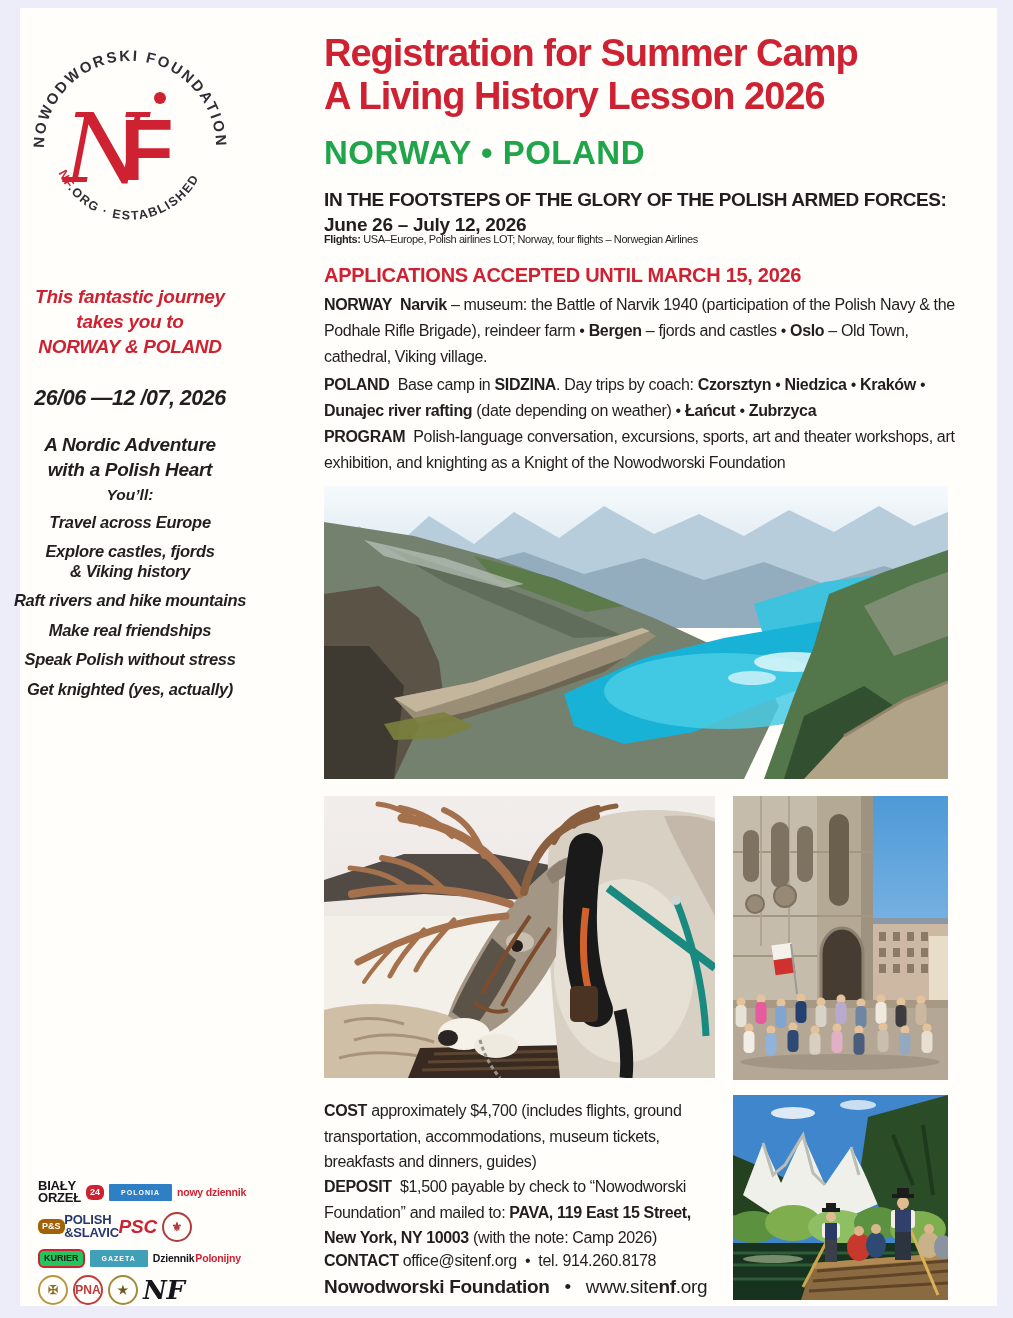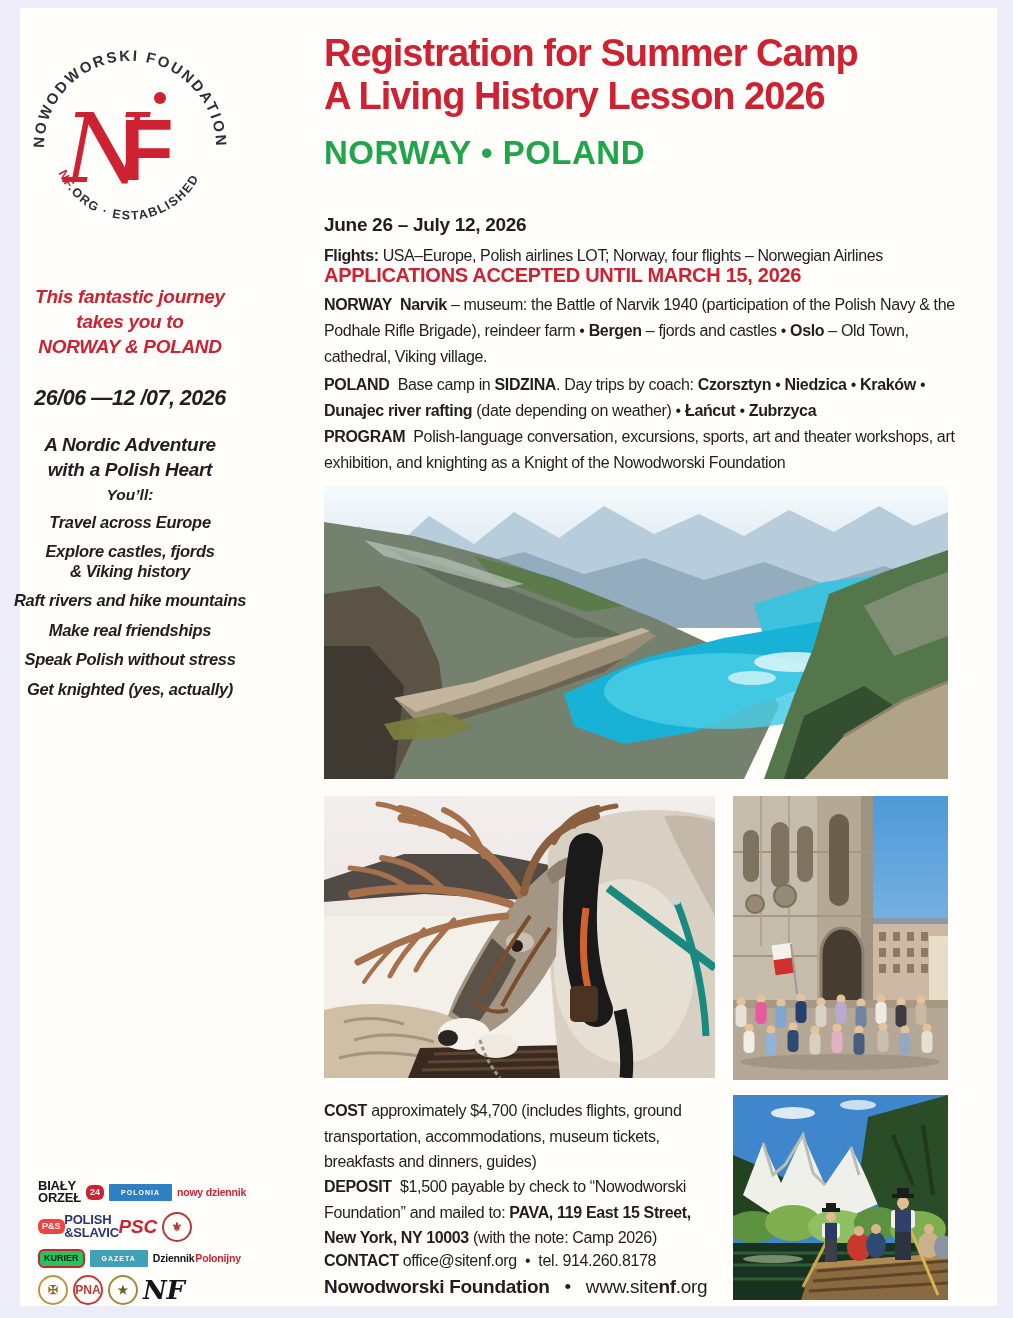--- a/index.html
+++ b/index.html
@@ -33,21 +33,21 @@
   .chip-big{font-size:19px;font-style:italic;}
   .chip-script{font-family:"DejaVu Serif",serif;font-style:italic;font-size:26px;font-weight:700;}
   .chip-stack{width:44px;white-space:normal;line-height:.95;font-size:13px;text-align:left;}
   .chip-tight{margin-left:-4px;}
 
   
   .title{left:304px;top:24px;width:644px;font-size:38px;font-weight:700;color:#ce2132;line-height:1.12;letter-spacing:-1px;white-space:pre-line;}
   .countries{left:304px;top:126px;width:644px;font-size:33px;font-weight:700;color:#21a54b;letter-spacing:.5px;}
   .footsteps{left:304px;top:181px;width:648px;font-size:19px;font-weight:700;letter-spacing:-.4px;}
   .dates2{left:304px;top:206px;width:644px;font-size:19px;font-weight:700;letter-spacing:-.3px;}
-  .flights{left:304px;top:239px;width:648px;font-size:16px;letter-spacing:-.4px;}
+  .flights{left:304px;top:225px;width:648px;font-size:11px;letter-spacing:-.4px;}
   .applications{left:304px;top:256px;width:644px;font-size:20px;font-weight:700;color:#ce2132;letter-spacing:-.3px;}
   .para{left:304px;width:636px;font-size:16px;line-height:1.63;letter-spacing:-.35px;white-space:pre-wrap;}
   .para1{top:284px;}
   .para2{top:364px;}
   .para3{top:416px;}
   .photo{overflow:hidden;}
   .photo svg{display:block;}
   .photo-fjord{left:304px;top:478px;width:624px;height:293px;}
   .photo-reindeer{left:304px;top:788px;width:391px;height:282px;}
   .photo-church{left:713px;top:788px;width:215px;height:284px;}
@@ -100,21 +100,21 @@
 &amp; Viking history</div><div class="youll-item">Raft rivers and hike mountains</div><div class="youll-item">Make real friendships</div><div class="youll-item">Speak Polish without stress</div><div class="youll-item">Get knighted (yes, actually)</div></div>
 
   <div class="abs sponsors">
     <div class="sponsor-row">
         <span class="chip chip-text chip-stack" style="color: rgb(21, 21, 28);">BIAŁY ORZEŁ</span>
         <span class="chip chip-box" style="background: rgb(206, 33, 50);">24</span>
         <span class="chip chip-bar" style="background: rgb(47, 127, 196);">POLONIA</span>
         <span class="chip chip-text" style="color: rgb(206, 33, 50);">nowy dziennik</span>
       </div>
     <div class="sponsor-row">
-        <span class="chip chip-box" style="background: #ef4444;">P&amp;S</span>
+        <span class="chip chip-box" style="background: #a16207;">P&amp;S</span>
         <span class="chip chip-text chip-stack" style="color: rgb(40, 56, 110);">POLISH &amp;SLAVIC</span>
         <span class="chip chip-text chip-big" style="color: rgb(206, 33, 50);">PSC</span>
         <span class="chip chip-seal" style="color: rgb(176, 59, 59); border: 2px solid rgb(176, 59, 59);">⚜</span>
       </div>
     <div class="sponsor-row">
         <span class="chip chip-box" style="background: #22c55e; color: rgb(26, 26, 26); border: 2px solid rgb(206, 33, 50);">KURIER</span>
         <span class="chip chip-bar" style="background: rgb(63, 160, 184);">GAZETA</span>
         <span class="chip chip-text" style="color: rgb(21, 21, 28);">Dziennik</span>
         <span class="chip chip-text chip-tight" style="color: rgb(206, 33, 50);">Polonijny</span>
       </div>
@@ -122,20 +122,21 @@
         <span class="chip chip-seal" style="color: rgb(138, 109, 42); border: 2px solid rgb(185, 150, 63);">✠</span>
         <span class="chip chip-seal" style="color: rgb(194, 58, 58); border: 2px solid rgb(194, 58, 58);">PNA</span>
         <span class="chip chip-seal" style="color: rgb(107, 90, 34); border: 2px solid rgb(160, 138, 60);">★</span>
         <span class="chip chip-text chip-script" style="color: rgb(21, 21, 28);">NF</span>
       </div>
   </div>
 
   <div class="abs title">Registration for Summer Camp
 A Living History Lesson 2026</div>
   <div class="abs countries">NORWAY • POLAND</div>
+  <div class="abs footsteps">IN THE FOOTSTEPS OF THE GLORY OF THE POLISH ARMED FORCES:</div>
   <div class="abs dates2">June 26 – July 12, 2026</div>
   <div class="abs flights"><span style="font-weight: 700;">Flights: </span><span>USA–Europe, Polish airlines LOT; Norway, four flights – Norwegian Airlines</span></div>
   <div class="abs applications">APPLICATIONS ACCEPTED UNTIL MARCH 15, 2026</div>
 
   <div class="abs para para1"><span style="font-weight: 700;">NORWAY  Narvik</span><span> – museum: the Battle of Narvik 1940 (participation of the Polish Navy &amp; the Podhale Rifle Brigade), reindeer farm • </span><span style="font-weight: 700;">Bergen</span><span> – fjords and castles • </span><span style="font-weight: 700;">Oslo</span><span> – Old Town, cathedral, Viking village.</span></div>
   <div class="abs para para2"><span style="font-weight: 700;">POLAND</span><span>  Base camp in </span><span style="font-weight: 700;">SIDZINA</span><span>. Day trips by coach: </span><span style="font-weight: 700;">Czorsztyn</span><span> • </span><span style="font-weight: 700;">Niedzica</span><span> • </span><span style="font-weight: 700;">Kraków</span><span> • </span><span style="font-weight: 700;">Dunajec river rafting</span><span> (date depending on weather) • </span><span style="font-weight: 700;">Łańcut</span><span> • </span><span style="font-weight: 700;">Zubrzyca</span></div>
   <div class="abs para para3"><span style="font-weight: 700;">PROGRAM</span><span>  Polish-language conversation, excursions, sports, art and theater workshops, art exhibition, and knighting as a Knight of the Nowodworski Foundation</span></div>
 
   <div class="abs photo photo-fjord">
     <svg width="624" height="293" viewBox="0 0 624 293" preserveAspectRatio="none">

